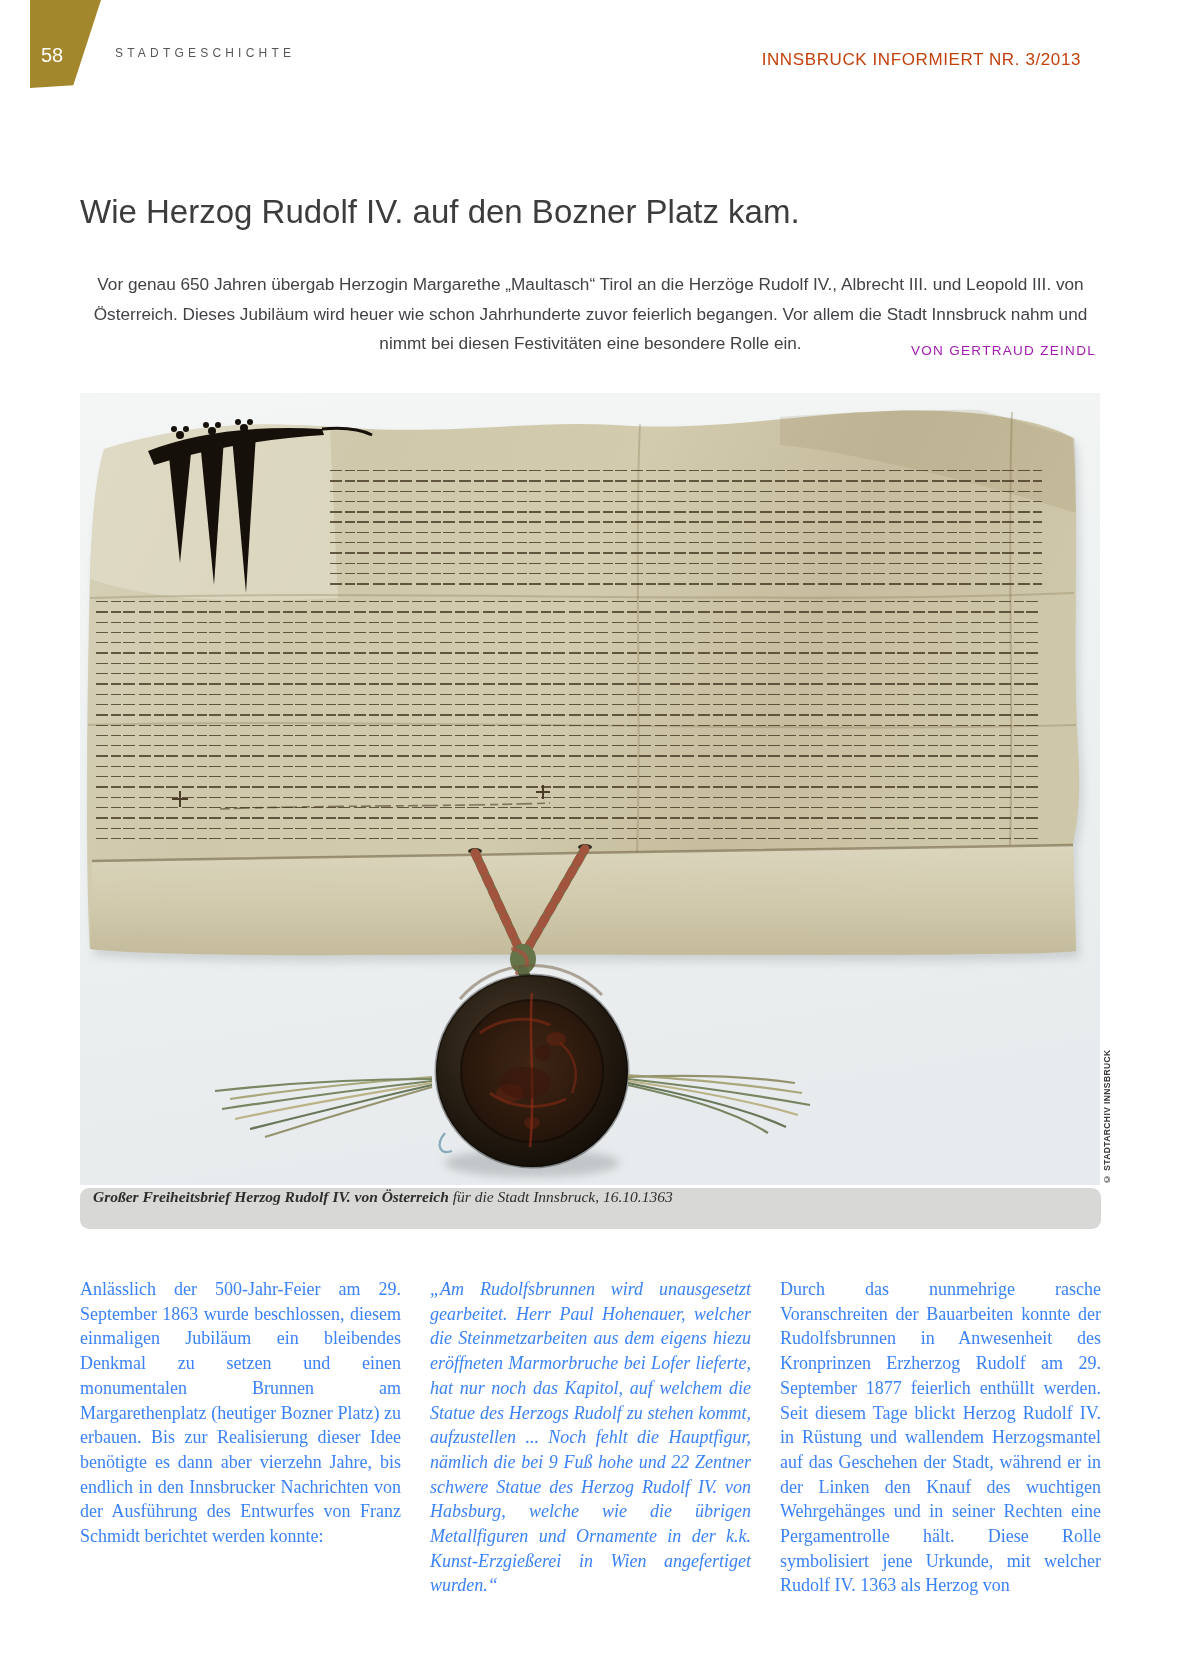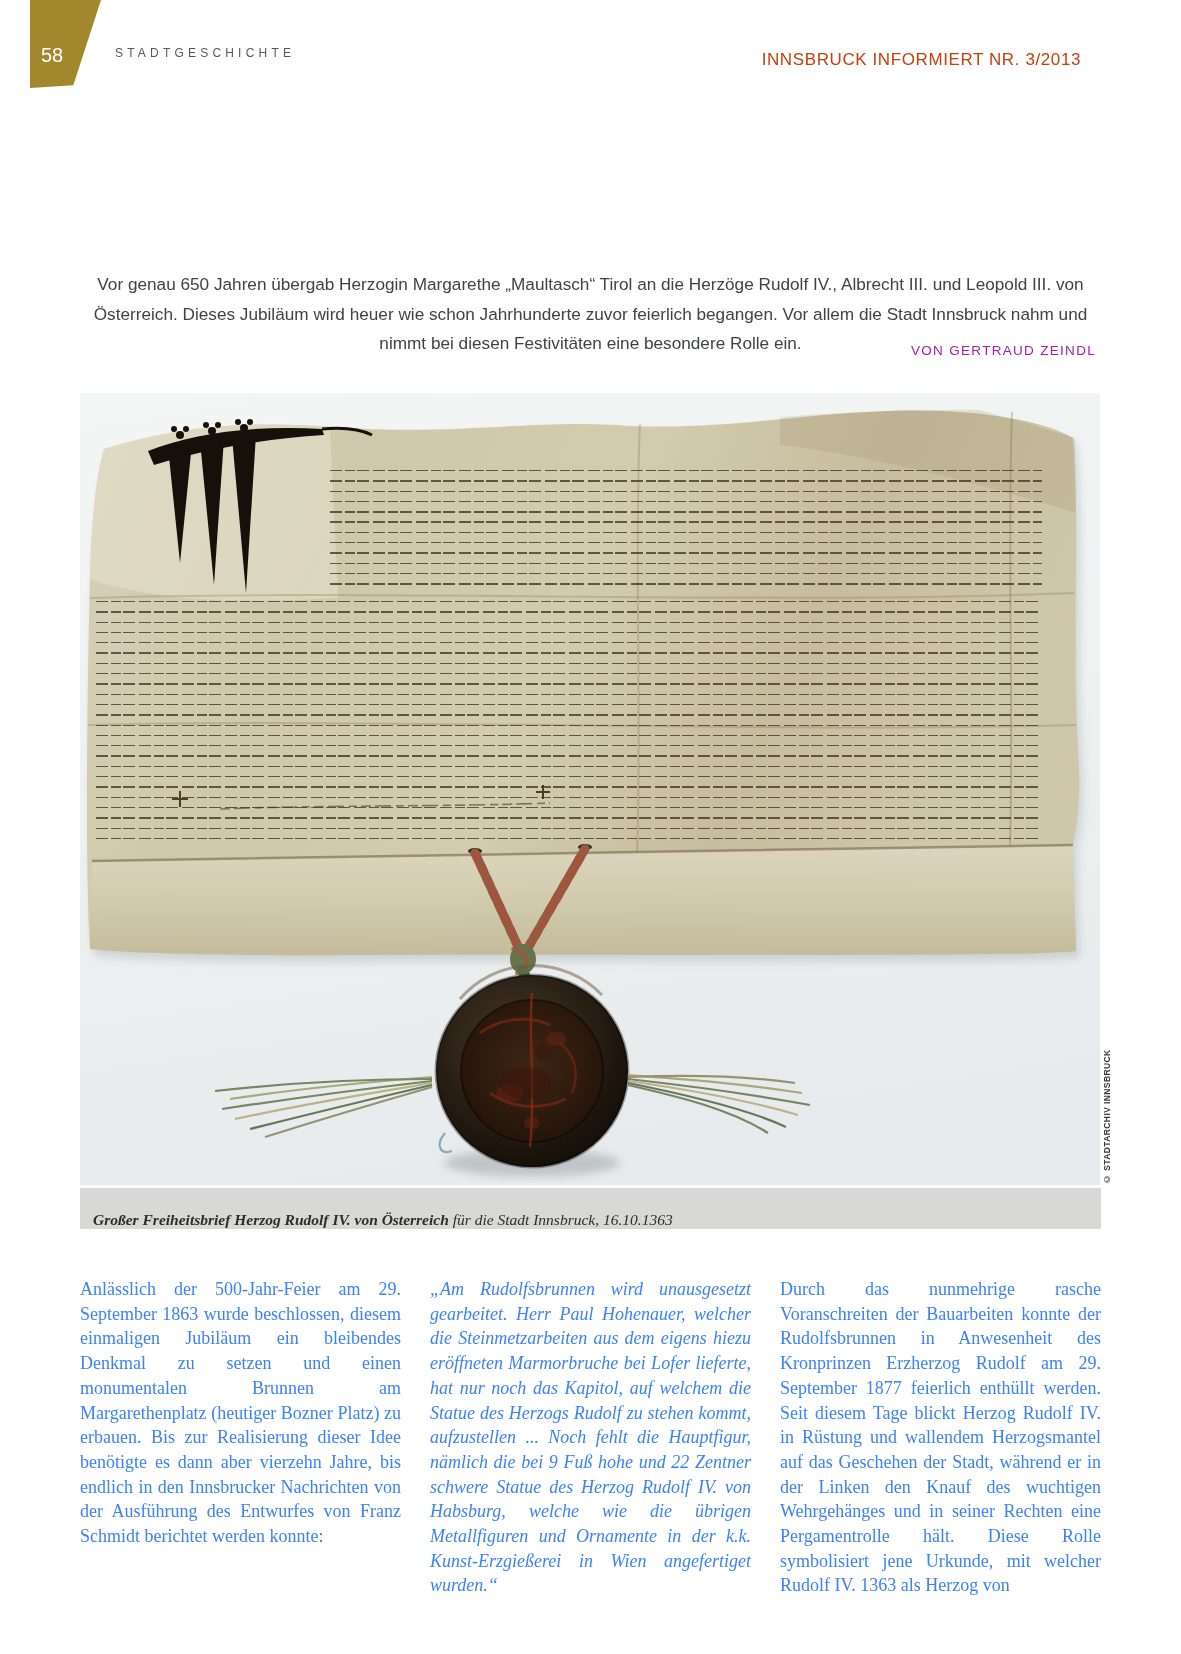--- a/index.html
+++ b/index.html
@@ -35,22 +35,22 @@
     mask-image:repeating-linear-gradient(90deg,#000 0 12px,transparent 12px 15px,
       #000 15px 25px,transparent 25px 27px,#000 27px 39px,transparent 39px 43px);}
   .script-a{left:250px;top:70px;width:712px;height:130px;}
   .script-b{left:16px;top:199px;width:944px;height:252px;background-position:3px 2px;}
   .credit{position:absolute;left:1102px;top:1060px;height:124px;writing-mode:vertical-rl;
           transform:rotate(180deg);font-weight:700;font-size:8.5px;letter-spacing:.4px;
           color:#3a3a3a;white-space:nowrap;}
 
   
   .caption-bar{position:absolute;left:80px;top:1188px;width:1021px;height:41px;background:#d8d8d6;
-               display:flex;align-items:flex-end;box-sizing:border-box;padding-left:13px;
-               font-family:"Liberation Serif",serif;font-style:italic;font-size:15.5px;color:#2e2d2b;}
+               display:flex;align-items:flex-start;box-sizing:border-box;padding-left:13px;
+               font-family:"Liberation Serif",serif;font-style:italic;font-size:15.5px;color:#2e2d2b;border-radius:9px;}
   .caption-bar b{font-weight:700;}
 
   
   .columns{position:absolute;left:80px;top:1277px;width:1021px;display:flex;gap:29px;}
   .col{flex:1;min-width:0;}
   .col h2{margin:0 0 7px 0;font-size:22px;font-weight:400;color:#a3872a;}
   .col p{margin:0;font-family:"Liberation Serif",serif;font-size:18px;line-height:24.7px;
          text-align:justify;color:#3b82f6;hyphens:auto;}
   .col p.italic{font-style:italic;}
 </style>
@@ -59,20 +59,21 @@
 
 <div class="page">
 
   <div>
     <div class="gold-shape"></div>
     <div class="page-number">58</div>
     <div class="section-title">STADTGESCHICHTE</div>
     <div class="issue-label">INNSBRUCK INFORMIERT NR. 3/2013</div>
   </div>
 
+  <h1 class="title" style="margin:0;font-weight:400;">Wie Herzog Rudolf IV. auf den Bozner Platz kam.</h1>
   <p class="lead" style="margin:0;text-align:center;">Vor genau 650 Jahren übergab Herzogin Margarethe „Maultasch“ Tirol an die Herzöge Rudolf IV., Albrecht III. und Leopold III. von Österreich. Dieses Jubiläum wird heuer wie schon Jahrhunderte zuvor feierlich begangen. Vor allem die Stadt Innsbruck nahm und nimmt bei diesen Festivitäten eine besondere Rolle ein.</p>
   <div class="byline">VON GERTRAUD ZEINDL</div>
 
   <div class="photo">
     <svg width="1020" height="792" viewBox="0 0 1020 792">
       <defs>
         <linearGradient id="bgG" x1="0" y1="0" x2="0.2" y2="1">
           <stop offset="0" stop-color="#f4f6f5"></stop>
             <stop offset="0.55" stop-color="#edf1f1"></stop>
             <stop offset="1" stop-color="#e7ebed"></stop>

